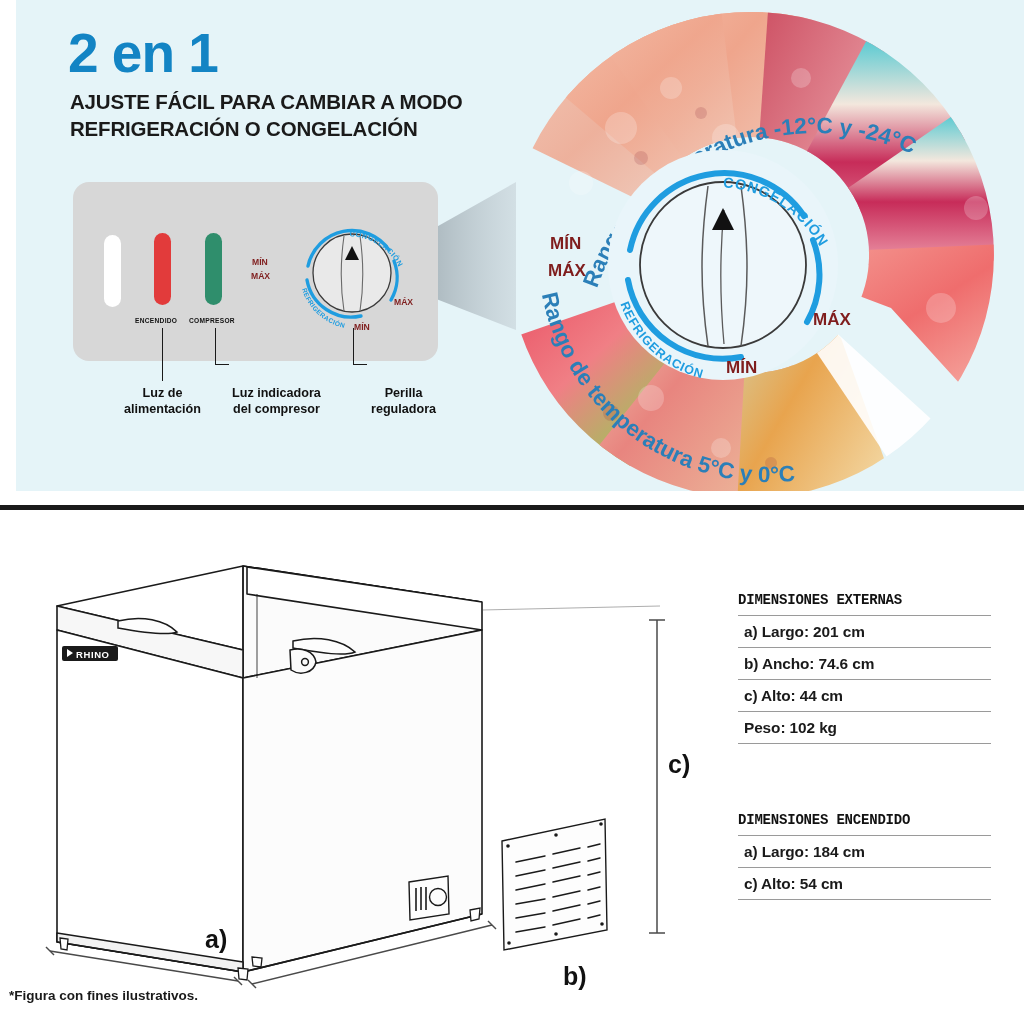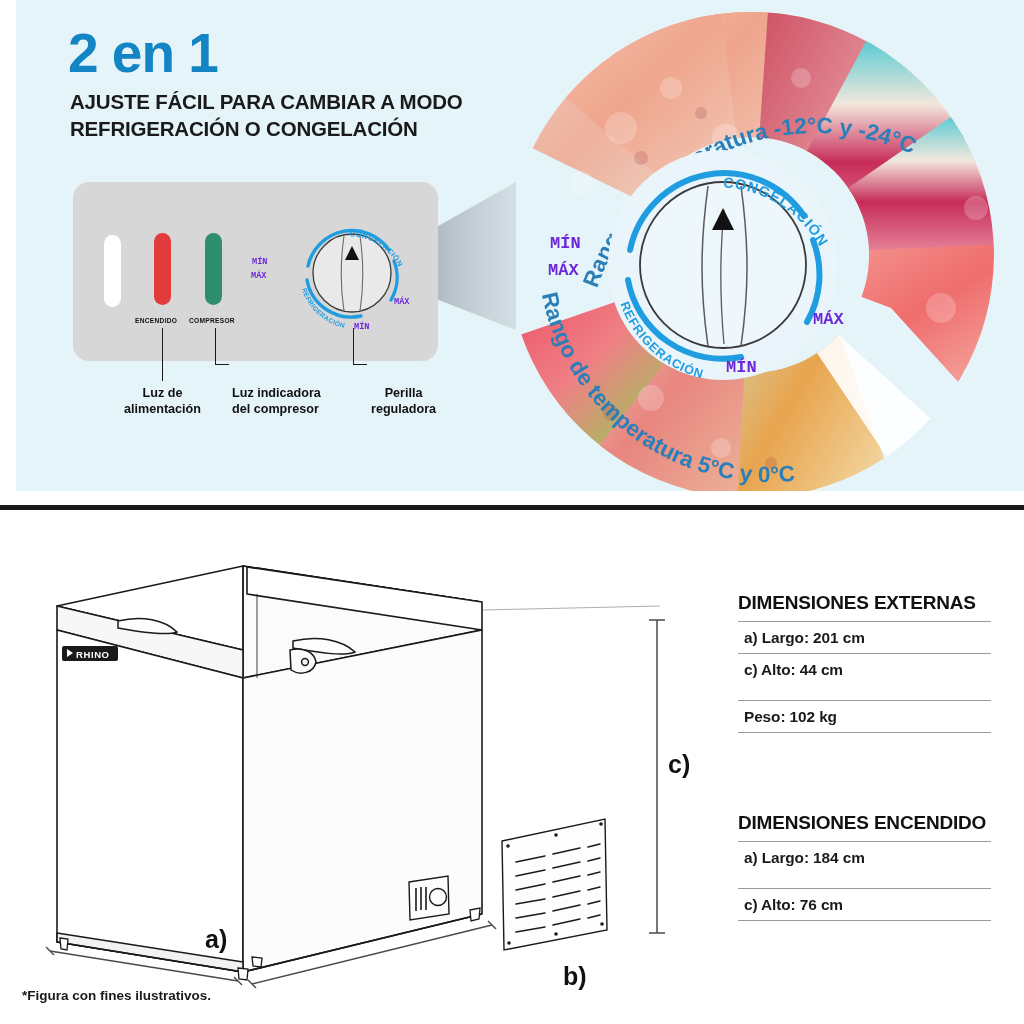--- a/index.html
+++ b/index.html
@@ -69,32 +69,31 @@
     position: absolute; height: 1.4px; background: #1a1a1a;
   }
   #elbow-2 { left: 199px; top: 364px; width: 14px; }
   #elbow-3 { left: 337px; top: 364px; width: 14px; }
 
   .callout {
     position: absolute; font-size: 12.6px; font-weight: bold;
     color: #111; line-height: 1.25; white-space: nowrap;
   }
   #callout-power { left: 108px; top: 386px; }
-  #callout-comp  { left: 216px; top: 386px; }
+  #callout-comp  { left: 216px; top: 386px; text-align: center; }
   #callout-knob  { left: 355px; top: 386px; }
 
   
   #knob-small {
     position: absolute; left: 282px; top: 219px;
     width: 108px; height: 108px;
   }
   .dial-txt {
-    position: absolute; color: #6d28d9; font-weight: bold;
+    position: absolute; color: #7f1d1d; font-weight: bold;
     white-space: nowrap;
-    font-family: Liberation Mono, monospace;
   }
 
   
   #cone {
     position: absolute; left: 0; top: 0; width: 1024px; height: 505px;
     pointer-events: none;
   }
 
   
   #ring-wrap {
@@ -118,40 +117,40 @@
   #freezer-svg { position: absolute; left: 0; top: 0; }
 
   .dim-letter {
     position: absolute; font-size: 25px; font-weight: bold; color: #111;
   }
   #dim-a { left: 205px; top: 925px; }
   #dim-b { left: 563px; top: 962px; }
   #dim-c { left: 668px; top: 750px; }
 
   #footnote {
-    position: absolute; left: 22px; top: 988px;
+    position: absolute; left: 9px; top: 988px;
     font-size: 13.5px; font-weight: bold; color: #1a1a1a;
   }
 
   
   .spec-table { position: absolute; width: 253px; }
   #spec-external { left: 738px; top: 592px; }
   #spec-internal { left: 738px; top: 812px; }
   .spec-title {
-    font-size: 19px; font-weight: bold; color: #111;
-    letter-spacing: -0.2px; padding-bottom: 7px;
+    font-size: 14px; font-weight: bold; color: #111;
+    letter-spacing: -0.2px; padding-bottom: 7px; font-family: Liberation Mono, monospace;
   }
   .spec-row {
     font-size: 15.4px; color: #1a1a1a;
     border-top: 1.5px solid #9a9a9a;
     padding: 7px 0 6px 6px;
     letter-spacing: -0.1px;
     font-weight: bold;
   }
-  .spec-row:last-child { border-bottom: 1.5px solid #9a9a9a; margin-top: 15px; }
+  .spec-row:last-child { border-bottom: 1.5px solid #9a9a9a; }
   #spec-internal .spec-row:last-child { border-bottom: 1.5px solid #9a9a9a; }
 </style>
 </head>
 <body>
 
 <div id="top-panel">
 
   <div id="headline-2en1">2 en 1</div>
   <div id="headline-sub">AJUSTE FÁCIL PARA CAMBIAR A MODO REFRIGERACIÓN O CONGELACIÓN</div>
 
@@ -450,22 +449,23 @@
 
   <span class="dim-letter" id="dim-a" style="top:415px">a)</span>
   <span class="dim-letter" id="dim-b" style="top:452px">b)</span>
   <span class="dim-letter" id="dim-c" style="top:240px">c)</span>
 
   <span id="footnote" style="top:478px">*Figura con fines ilustrativos.</span>
 
   <div class="spec-table" id="spec-external" style="top:82px">
     <div class="spec-title">DIMENSIONES EXTERNAS</div>
     <div class="spec-row">a) Largo: 201 cm</div>
+    <div class="spec-row">b) Ancho: 74.6 cm</div>
     <div class="spec-row">c) Alto: 44 cm</div>
     <div class="spec-row">Peso: 102 kg</div>
   </div>
 
   <div class="spec-table" id="spec-internal" style="top:302px">
     <div class="spec-title">DIMENSIONES ENCENDIDO</div>
     <div class="spec-row">a) Largo: 184 cm</div>
-    <div class="spec-row">c) Alto: 76 cm</div>
+    <div class="spec-row">c) Alto: 54 cm</div>
   </div>
 </div>
 
 </body></html>

